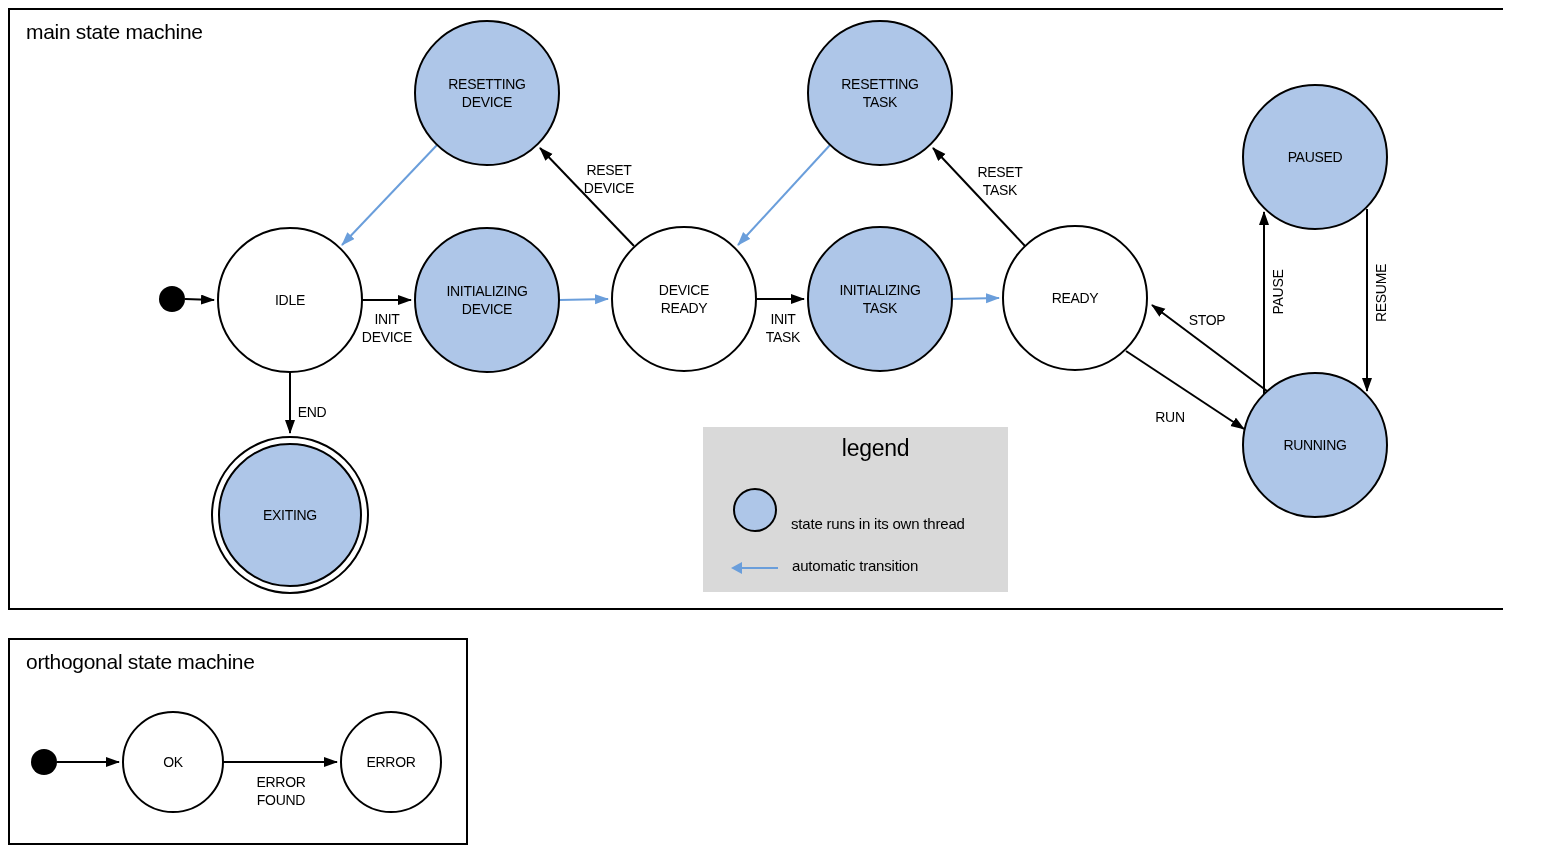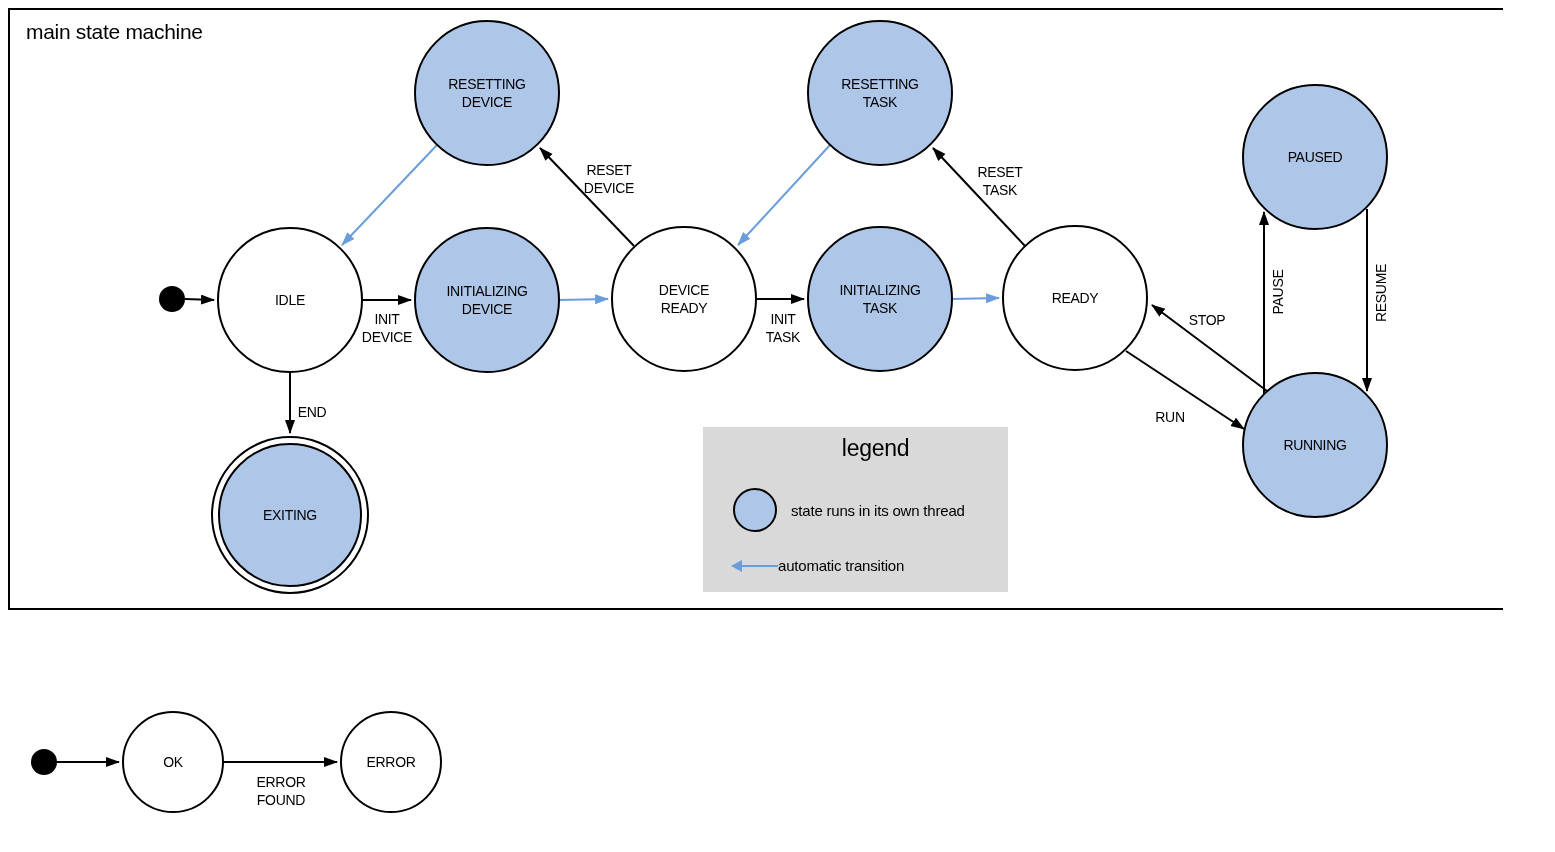--- a/index.html
+++ b/index.html
@@ -10,42 +10,45 @@
                letter-spacing:-0.3px;white-space:nowrap;}
   #diagram{position:absolute;left:0;top:0;}
   .node-label{font-family:"Liberation Sans",sans-serif;font-size:14px;letter-spacing:-0.3px;
               text-anchor:middle;fill:#000;}
   .edge-label{font-family:"Liberation Sans",sans-serif;font-size:14px;letter-spacing:-0.3px;
               text-anchor:middle;fill:#000;}
   .legend{position:absolute;left:703px;top:427px;width:305px;height:165px;
           background:var(--legend-bg,#d9d9d9);box-sizing:border-box;}
   .legend-title{position:absolute;left:0;right:0;top:8px;text-align:center;font-size:23px;
                 letter-spacing:-0.3px;color:#000;padding-left:40px;}
-  .legend-row{position:absolute;display:flex;align-items:center;}
+  .legend-row{position:absolute;display:flex;align-items:flex-end;}
   .legend-row.row-1{left:30px;top:61px;gap:14px;}
-  .legend-row.row-2{left:28px;top:130px;}
+  .legend-row.row-2{left:28px;top:130px;gap:14px;}
   .legend-circle{width:40px;height:40px;border:2px solid #000;border-radius:50%;
                  background:var(--state-fill,#aec6e8);flex:0 0 auto;}
   .legend-arrow{position:relative;width:47px;height:12px;flex:0 0 auto;}
   .legend-arrow .shaft{position:absolute;left:8px;right:0;top:5px;height:2px;
                        background:var(--auto-color,#6a9edb);}
   .legend-arrow .head{position:absolute;left:0;top:0;width:0;height:0;
                       border-top:6px solid transparent;border-bottom:6px solid transparent;
                       border-right:11px solid var(--auto-color,#6a9edb);}
   .legend-text{font-size:15px;color:#000;letter-spacing:-0.2px;white-space:nowrap;}
 </style>
 </head>
 <body>
 
 <div class="stage">
 
   <div class="panel" id="main-panel" style="left: 8px; top: 8px; width: 1540px; height: 602px;">
     <div class="panel-title">main state machine</div>
   </div>
 
+  <div class="panel" id="ortho-panel" style="left: 8px; top: 638px; width: 460px; height: 207px;">
+    <div class="panel-title">orthogonal state machine</div>
+  </div>
 
   <svg id="diagram" width="1555" height="852">
       <defs>
         <marker id="arrow-black" markerUnits="userSpaceOnUse" markerWidth="14" markerHeight="11" refX="13" refY="5" orient="auto">
           <path d="M0,0 L14,5 L0,10 Z" fill="#000000"></path>
         </marker>
         <marker id="arrow-auto" markerUnits="userSpaceOnUse" markerWidth="14" markerHeight="11" refX="13" refY="5" orient="auto">
           <path d="M0,0 L14,5 L0,10 Z" fill="#6a9edb"></path>
         </marker>
       </defs>

